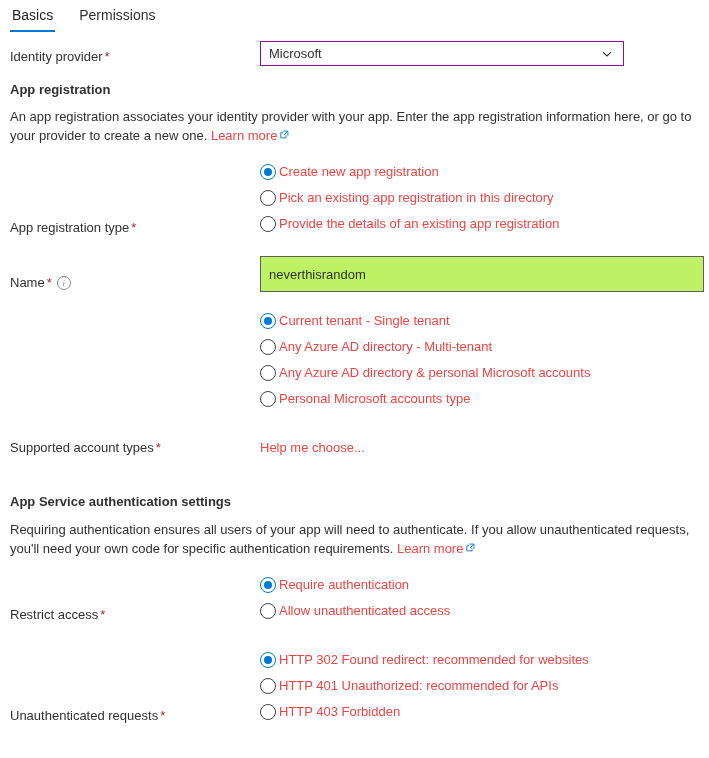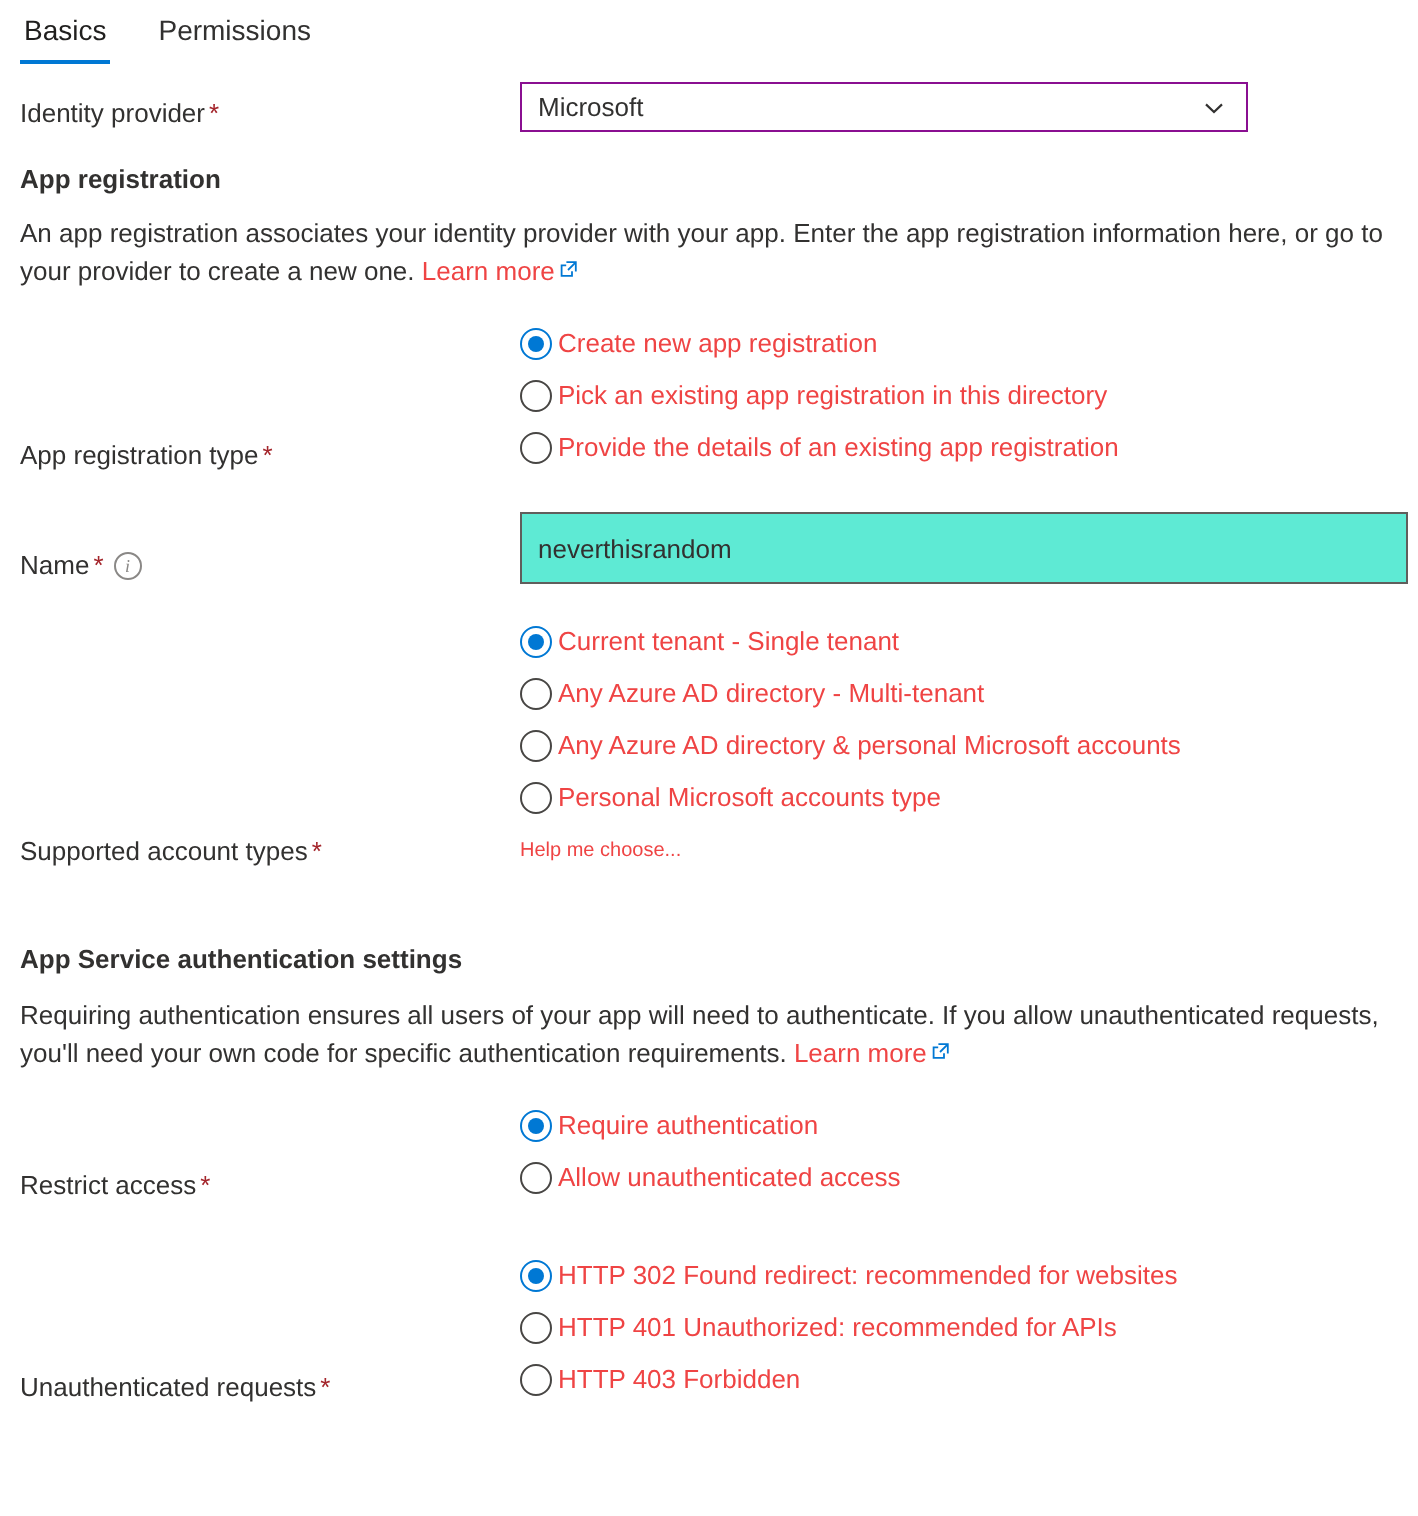--- a/index.html
+++ b/index.html
@@ -160,21 +160,21 @@
     color: #a19f9d;
     cursor: default;
   }
   .dropdown.disabled .chev svg { stroke: #c8c6c4; }
 
   
   .textinput {
     width: 444px;
     height: 36px;
     border: 1px solid #605e5c;
-    background: #5eead4;
+    background: #bef264;
     font-family: "Liberation Sans", sans-serif;
     font-size: 13px;
     color: #323130;
     padding: 16px 8px;
     outline: none;
   }
 
   
   .radio-group { display: flex; flex-direction: column; }
   .radio {
@@ -206,24 +206,25 @@
     left: 3px;
     top: 3px;
     width: 8px;
     height: 8px;
     border-radius: 50%;
     background: #0078d4;
   }
   .radio .rlabel { white-space: nowrap; }
 
   .helplink {
-    font-size: 10px;
+    font-size: 13px;
     line-height: 18px;
     padding-top: 5px;
     display: inline-block;
+    margin-top: 22px;
   }
 </style>
 </head>
 <body>
 
 <div class="tabbar">
   <div class="tab active">
     <span>Basics</span>
   </div>
   <div class="tab">

